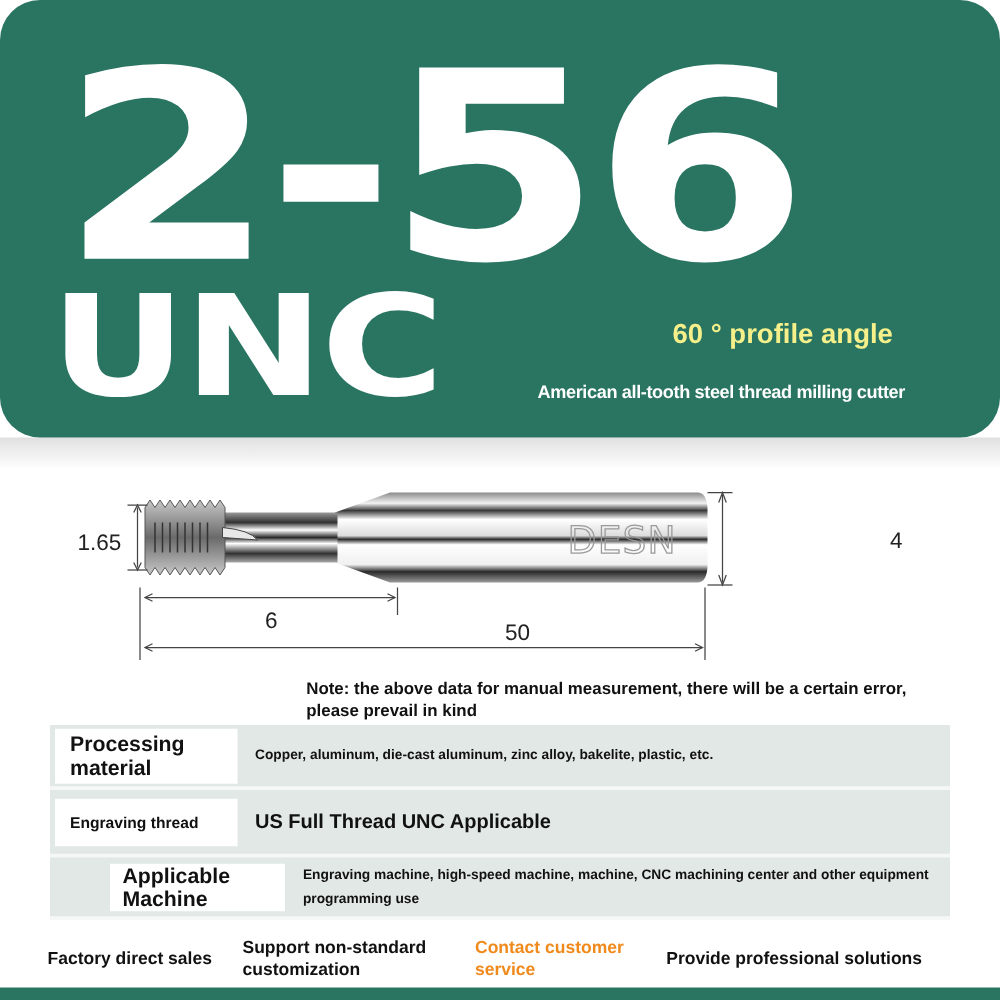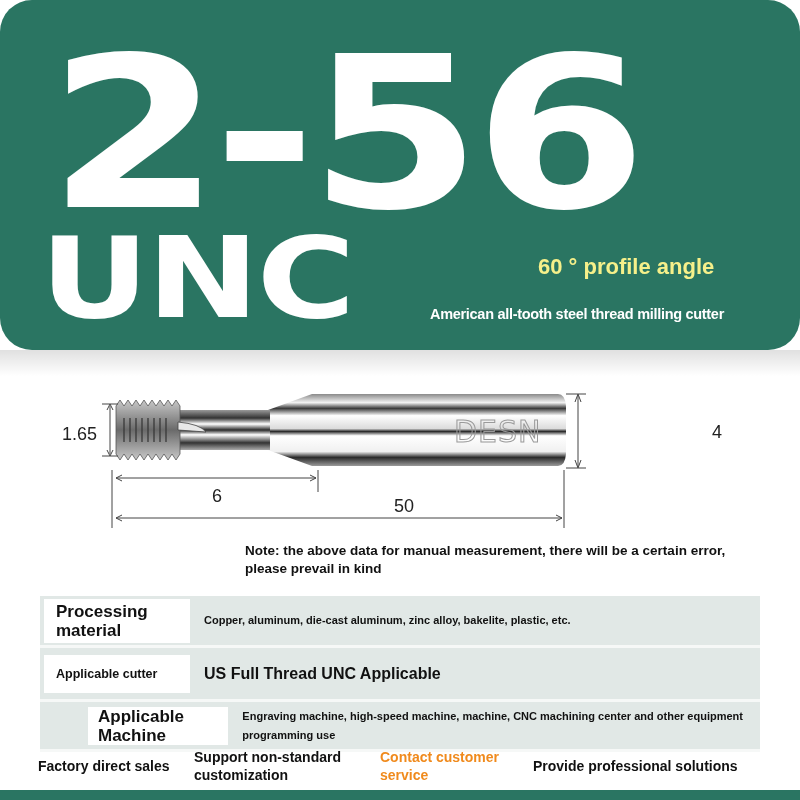--- a/index.html
+++ b/index.html
@@ -30,21 +30,21 @@
   .hero-shadow { position: absolute; left: 0; top: 350px; width: 800px; height: 26px;
     background: linear-gradient(to bottom, rgba(0,0,0,0.12), rgba(0,0,0,0)); }
 
   
   .drawing { position: absolute; left: 0; top: 370px; width: 800px; height: 170px; }
   .drawing svg { position: absolute; left: 0; top: 0; }
   .dim-label { position: absolute; font-size: 18px; color: #222; font-weight: normal; }
 
   .note { position: absolute; left: 245px; top: 542px; width: 500px; font-size: 13.5px; font-weight: bold; color: #111; line-height: 18px; }
 
-  .spec-table { position: absolute; left: 40px; top: 596px; width: 720px; }
+  .spec-table { position: absolute; left: 40px; top: 580px; width: 720px; }
   .spec-row { position: relative; background: #e1e8e6; border-bottom: 3px solid #f6f8f7; display: flex; align-items: center; }
   .spec-row .label-box { width: 146px; background: #ffffff; margin-left: 4px; display: flex; align-items: center; padding-left: 12px; color: #111; font-weight: bold; }
   .spec-row .value { margin-left: 14px; font-size: 11px; font-weight: bold; color: #111; line-height: 19px; }
   .row1 { height: 52px; }
   .row1 .label-box { height: 44px; font-size: 17px; line-height: 19px; }
   .row2 { height: 54px; }
   .row2 .label-box { height: 38px; font-size: 12.5px; }
   .row2 .value { font-size: 16px; }
   .row3 { height: 50px; padding-left: 44px; }
   .row3 .label-box { height: 38px; font-size: 17px; line-height: 19px; padding-left: 10px; }
@@ -139,32 +139,32 @@
 
       <line x1="564" y1="100" x2="564" y2="158"></line>
       <line x1="116" y1="148" x2="562" y2="148"></line>
       <path d="M122 145 L116 148 L122 151"></path>
         <path d="M556 145 L562 148 L556 151"></path>
     </g>
   </svg>
   <div class="dim-label" style="left:62px; top:54px;">1.65</div>
   <div class="dim-label" style="left:712px; top:52px;">4</div>
   <div class="dim-label" style="left:212px; top:116px;">6</div>
-  <div class="dim-label" style="left:394px; top:126px;text-align:right;">50</div>
+  <div class="dim-label" style="left:404px; top:126px;text-align:right;">50</div>
 </div>
 
 <div class="note">Note: the above data for manual measurement, there will be a certain error, please prevail in kind</div>
 
 <div class="spec-table">
   <div class="spec-row row1">
     <div class="label-box">Processing material</div>
     <div class="value" style="width:380px;">Copper, aluminum, die-cast aluminum, zinc alloy, bakelite, plastic, etc.</div>
   </div>
   <div class="spec-row row2">
-    <div class="label-box">Applicable cutter</div>
+    <div class="label-box">Engraving thread</div>
     <div class="value">US Full Thread UNC Applicable</div>
   </div>
   <div class="spec-row row3">
     <div class="label-box">Applicable Machine</div>
     <div class="value" style="width:540px;">Engraving machine, high-speed machine, machine, CNC machining center and other equipment programming use</div>
   </div>
 </div>
 
 <div class="footer-feats">
   <div class="feat" style="left:38px; top:13px;">Factory direct sales</div>

